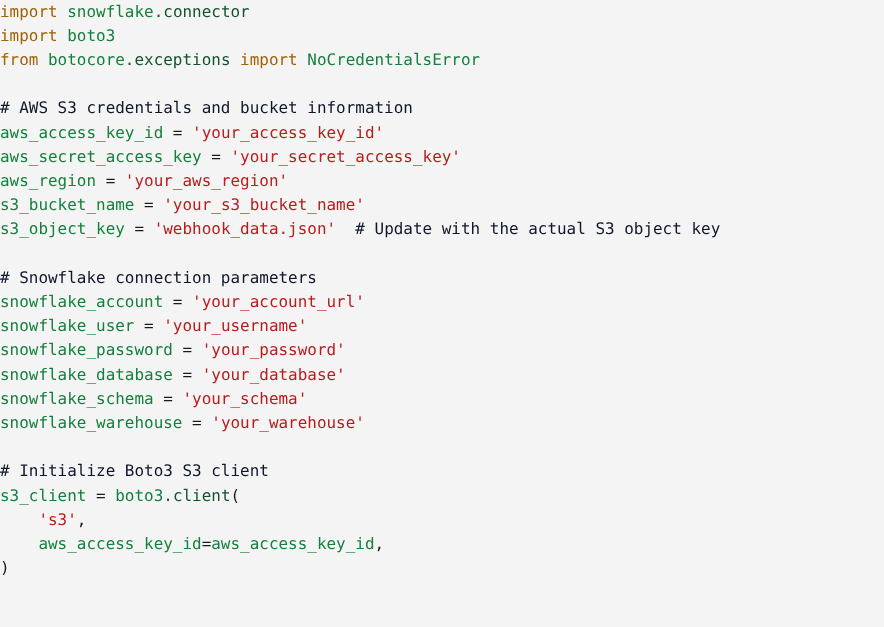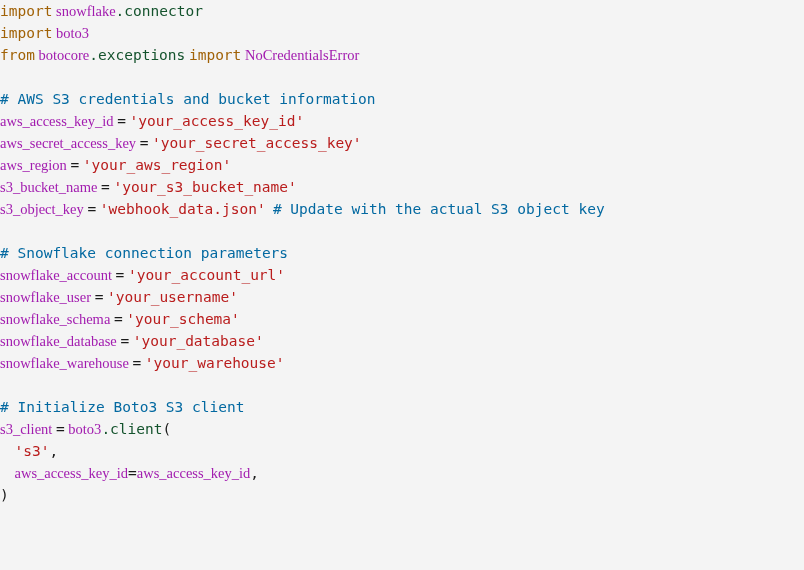--- a/index.html
+++ b/index.html
@@ -28,24 +28,24 @@
     white-space: pre;
     letter-spacing: 0px;
     color: #1a1a1a;
     padding-left: 0px;
   }
   .code-line.blank {
     height: 22px;
   }
   
   .tok-keyword  { color: #a16207; }
-  .tok-plain    { color: #a21caf; font-family: Liberation Serif, serif; }
+  .tok-plain    { color: #15803d; }
   .tok-attr     { color: #14532d; }
   .tok-string   { color: #b91c1c; }
-  .tok-comment  { color: #0369a1; }
+  .tok-comment  { color: #0f172a; }
   .tok-op       { color: #1a1a1a; }
   .tok-punct    { color: #1a1a1a; }
 </style>
 </head>
 <body>
 
 <div id="code-viewer">
   <div id="code-lines">
       <div class="code-line"><span class="tok-keyword">import</span><span class="tok-plain"> snowflake</span><span class="tok-attr">.connector</span></div>
       <div class="code-line"><span class="tok-keyword">import</span><span class="tok-plain"> boto3</span></div>
@@ -54,22 +54,23 @@
       <div class="code-line"><span class="tok-comment"># AWS S3 credentials and bucket information</span></div>
       <div class="code-line"><span class="tok-plain">aws_access_key_id </span><span class="tok-op">=</span><span class="tok-plain"> </span><span class="tok-string">'your_access_key_id'</span></div>
       <div class="code-line"><span class="tok-plain">aws_secret_access_key </span><span class="tok-op">=</span><span class="tok-plain"> </span><span class="tok-string">'your_secret_access_key'</span></div>
       <div class="code-line"><span class="tok-plain">aws_region </span><span class="tok-op">=</span><span class="tok-plain"> </span><span class="tok-string">'your_aws_region'</span></div>
       <div class="code-line"><span class="tok-plain">s3_bucket_name </span><span class="tok-op">=</span><span class="tok-plain"> </span><span class="tok-string">'your_s3_bucket_name'</span></div>
       <div class="code-line"><span class="tok-plain">s3_object_key </span><span class="tok-op">=</span><span class="tok-plain"> </span><span class="tok-string">'webhook_data.json'</span><span class="tok-plain">  </span><span class="tok-comment"># Update with the actual S3 object key</span></div>
       <div class="code-line blank">&nbsp;</div>
       <div class="code-line"><span class="tok-comment"># Snowflake connection parameters</span></div>
       <div class="code-line"><span class="tok-plain">snowflake_account </span><span class="tok-op">=</span><span class="tok-plain"> </span><span class="tok-string">'your_account_url'</span></div>
       <div class="code-line"><span class="tok-plain">snowflake_user </span><span class="tok-op">=</span><span class="tok-plain"> </span><span class="tok-string">'your_username'</span></div>
+      <div class="code-line"><span class="tok-plain">snowflake_password </span><span class="tok-op">=</span><span class="tok-plain"> </span><span class="tok-string">'your_password'</span></div>
+      <div class="code-line"><span class="tok-plain">snowflake_database </span><span class="tok-op">=</span><span class="tok-plain"> </span><span class="tok-string">'your_database'</span></div>
       <div class="code-line"><span class="tok-plain">snowflake_schema </span><span class="tok-op">=</span><span class="tok-plain"> </span><span class="tok-string">'your_schema'</span></div>
-      <div class="code-line"><span class="tok-plain">snowflake_database </span><span class="tok-op">=</span><span class="tok-plain"> </span><span class="tok-string">'your_database'</span></div>
       <div class="code-line"><span class="tok-plain">snowflake_warehouse </span><span class="tok-op">=</span><span class="tok-plain"> </span><span class="tok-string">'your_warehouse'</span></div>
       <div class="code-line blank">&nbsp;</div>
       <div class="code-line"><span class="tok-comment"># Initialize Boto3 S3 client</span></div>
       <div class="code-line"><span class="tok-plain">s3_client </span><span class="tok-op">=</span><span class="tok-plain"> boto3</span><span class="tok-attr">.client</span><span class="tok-punct">(</span></div>
       <div class="code-line"><span class="tok-plain">    </span><span class="tok-string">'s3'</span><span class="tok-punct">,</span></div>
       <div class="code-line"><span class="tok-plain">    aws_access_key_id</span><span class="tok-op">=</span><span class="tok-plain">aws_access_key_id</span><span class="tok-punct">,</span></div>
       <div class="code-line"><span class="tok-punct">)</span></div>
     </div>
 </div>
 

